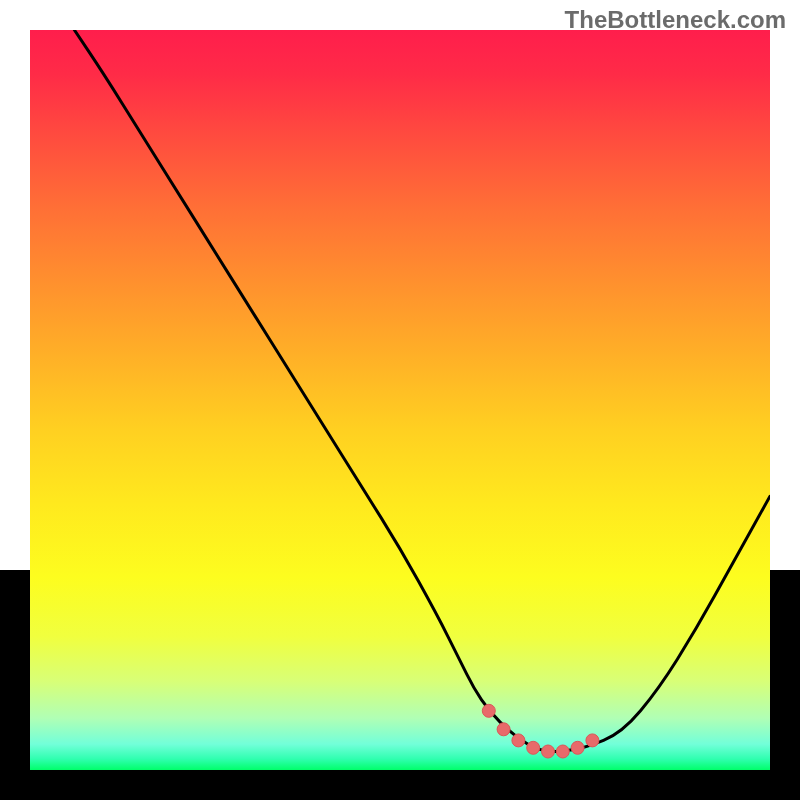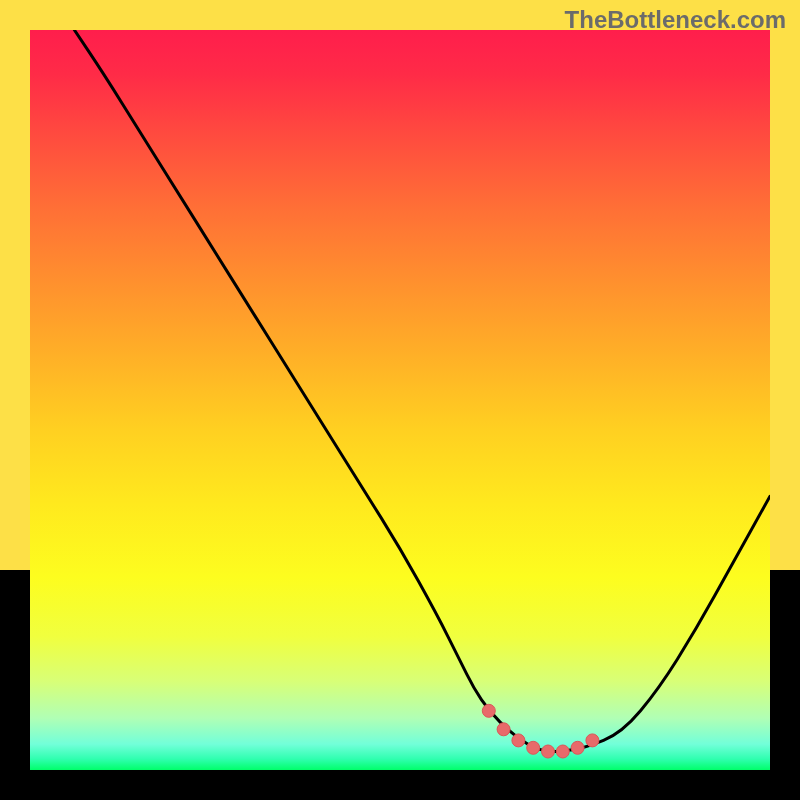--- a/index.html
+++ b/index.html
@@ -1,21 +1,21 @@
 <!DOCTYPE html>
 <html><head>
 <meta charset="utf-8">
 <style>
   * { margin: 0; padding: 0; box-sizing: border-box; }
   html, body { width: 800px; height: 800px; background: #000; overflow: hidden; }
   .container {
     position: relative;
     width: 800px;
     height: 570px;
-    background: #fde047;
+    background: #ffffff;
   }
   .watermark {
     position: absolute;
     top: 6px;
     right: 14px;
     font-family: Arial, sans-serif;
     font-size: 24px;
     font-weight: bold;
     color: #6b6b6b;
     z-index: 10;

